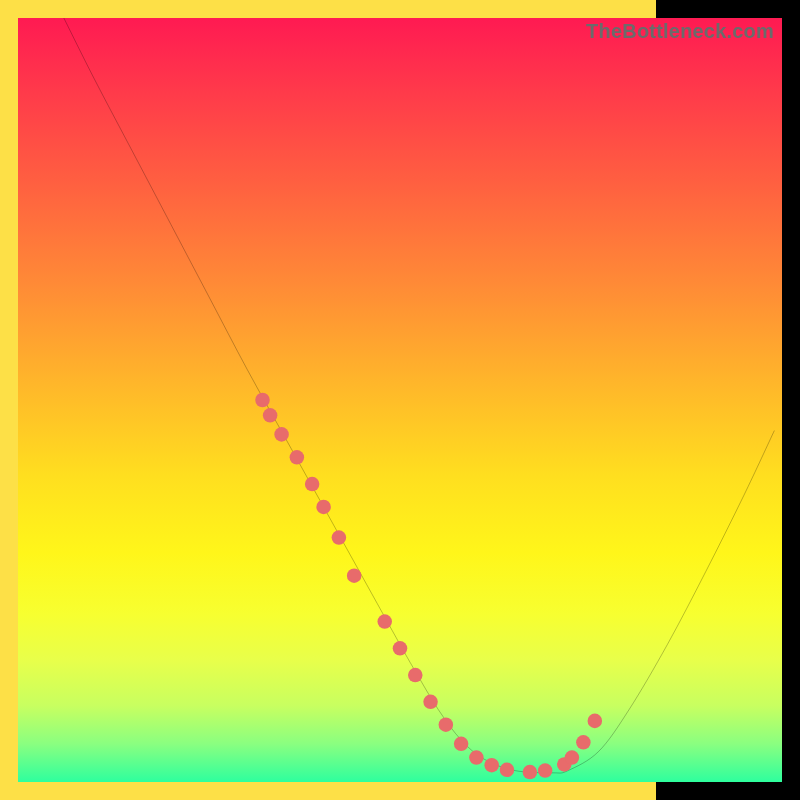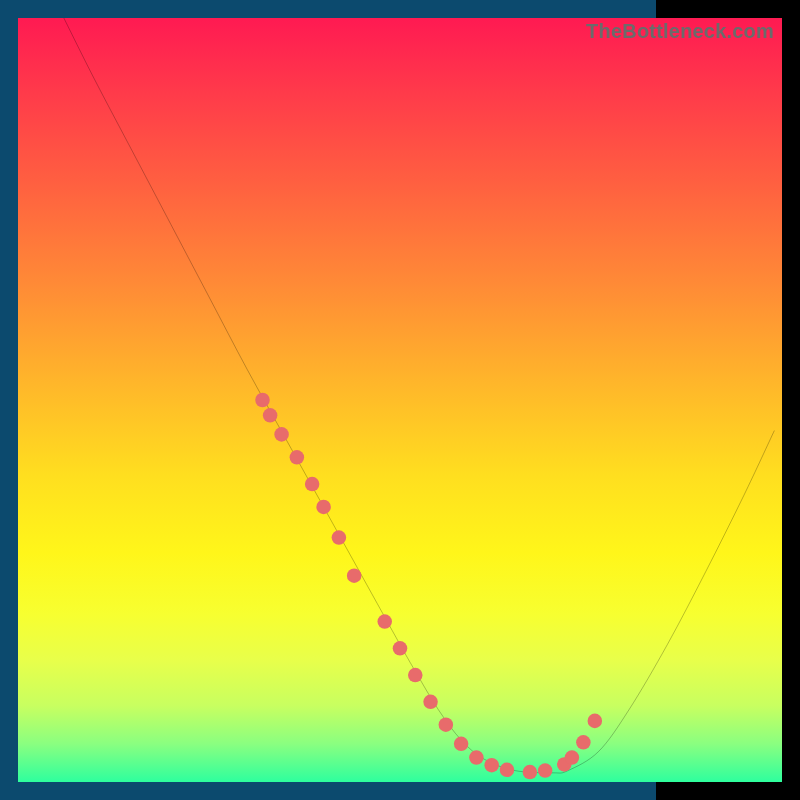--- a/index.html
+++ b/index.html
@@ -1,21 +1,21 @@
 <!DOCTYPE html>
 <html><head>
 <meta charset="utf-8">
 <style>
   * { margin: 0; padding: 0; box-sizing: border-box; }
   html, body { width: 800px; height: 800px; overflow: hidden; background: #000; }
   .frame {
     position: relative;
     width: 656px;
     height: 800px;
-    background: #0c4a6e;
+    background: #fde047;
   }
   .plot-area {
     position: absolute;
     left: 18px;
     top: 18px;
     width: 764px;
     height: 764px;
     background: linear-gradient(to bottom,
       #ff1a52 0%,
       #ff3b4a 10%,

